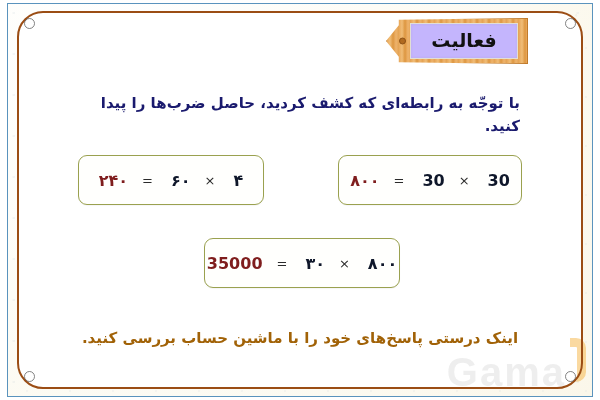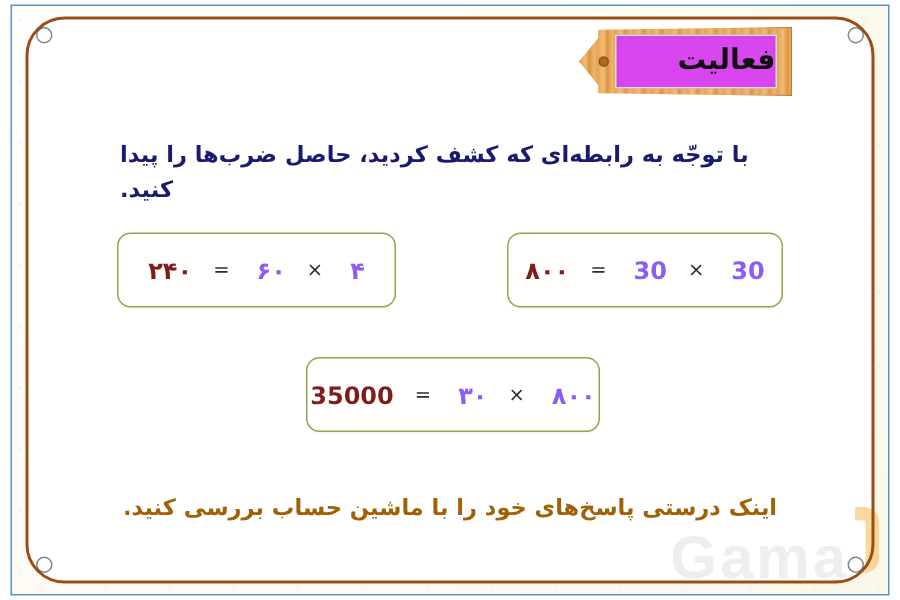--- a/index.html
+++ b/index.html
@@ -158,43 +158,44 @@
     border-radius: 50%;
     background: #b06a20;
     border: .8px solid #8d5116;
   }
   .banner-label {
     position: absolute;
     left: 24px;
     right: 10px;
     top: 5px;
     bottom: 5px;
-    background: #d946ef;
+    background: #c4b5fd;
     border: 1px solid #e2dfd5;
     display: flex;
     align-items: center;
+    justify-content: center;
     box-shadow: inset 0 0 3px rgba(0,0,0,.06);
   }
   .banner-text {
     font-size: 19px;
     font-weight: bold;
     color: #111111;
     font-family: "DejaVu Sans", "Liberation Sans", sans-serif;
     letter-spacing: 0;
     line-height: 1;
     transform: translateY(-1px);
   }
 
   
   .instruction {
     position: absolute;
     top: 92px;
     right: 80px;
     left: 80px;
-    text-align: left;
+    text-align: right;
     font-size: 15px;
     font-weight: bold;
     color: #1a1a6e;
     direction: rtl;
     line-height: 1.5;
     font-family: "DejaVu Sans", "Liberation Sans", sans-serif;
   }
   .eq-box {
     border: 1.6px solid #9aa14f;
     border-radius: 9px;
@@ -209,21 +210,21 @@
   .eq-inner {
     display: flex;
     flex-direction: row;
     align-items: center;
     direction: rtl;
     white-space: nowrap;
     font-size: 16px;
     font-weight: bold;
     font-family: "DejaVu Sans", "Liberation Sans", sans-serif;
   }
-  .eq-operand { color: #8b5cf6; }
+  .eq-operand { color: #0f172a; }
   .eq-result  { color: #7f1d1d; }
   .eq-op      { color: #2b2b2b; font-weight: normal; font-size: 13px; }
   .sp-wide { display: inline-block; width: 18px; }
   .sp-mid  { display: inline-block; width: 14px; }
 
   
   #box-1 { position: absolute; left: 78px;  top: 155px; width: 186px; height: 50px; }
   #box-2 { position: absolute; left: 338px; top: 155px; width: 184px; height: 50px; }
   #box-3 { position: absolute; left: 204px; top: 238px; width: 196px; height: 50px; }
 

